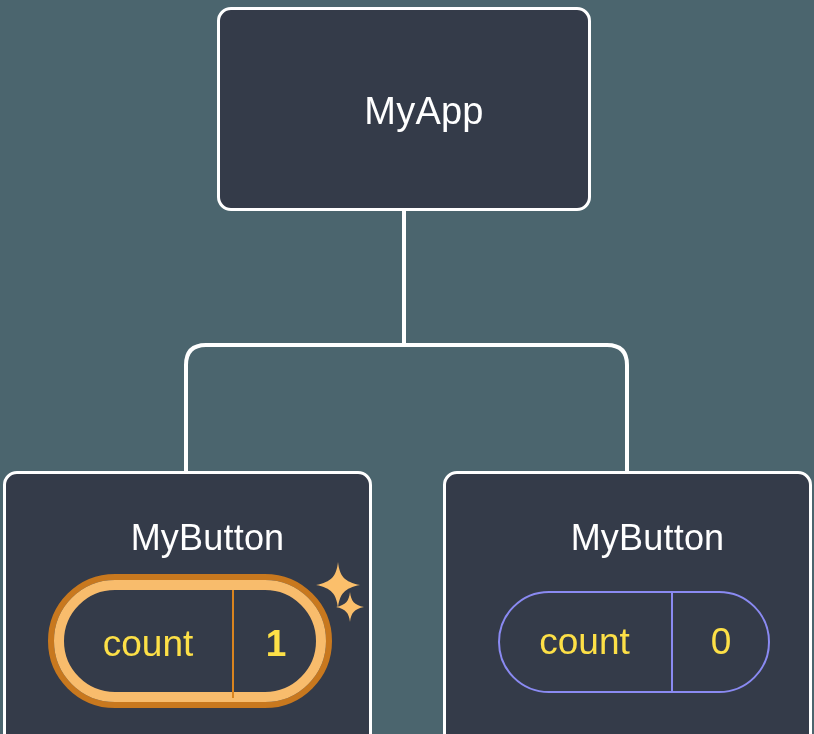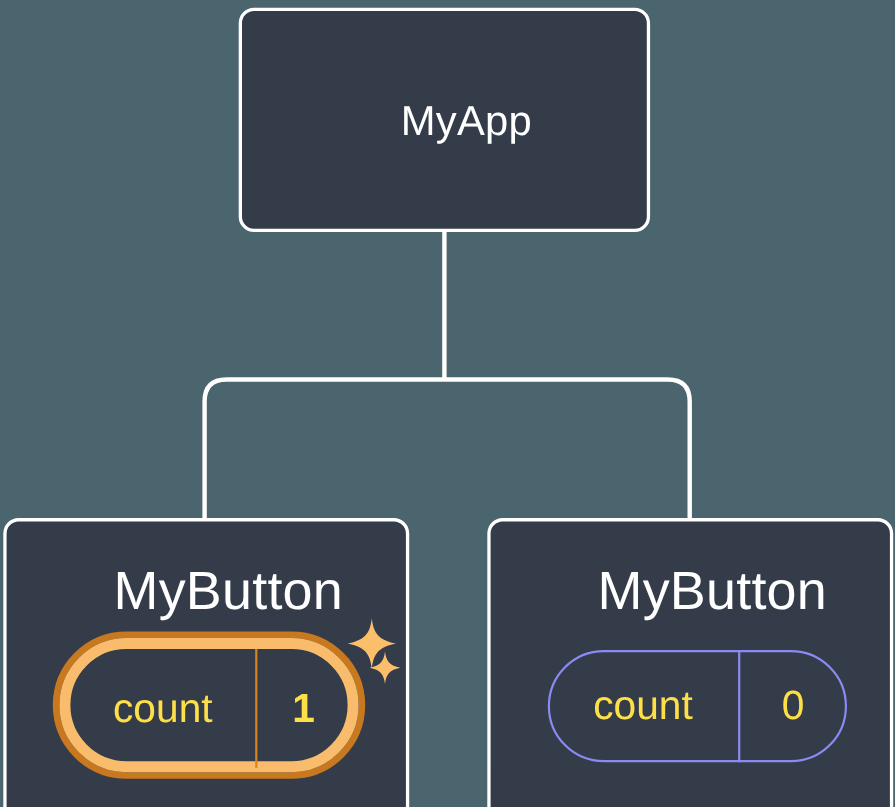--- a/index.html
+++ b/index.html
@@ -58,21 +58,21 @@
     white-space: nowrap;
     margin-left: 20px;
   }
   #node-myapp .node-title {
     top: 78px;
     font-size: 38px;
     line-height: 46px;
   }
   .child-title {
     top: 42px;
-    font-size: 49px;
+    font-size: 36px;
     line-height: 44px;
   }
 
   
   .pill-wrap {
     position: absolute;
   }
   #pill-wrap-left {
     left: 42px;
     top: 100px;

